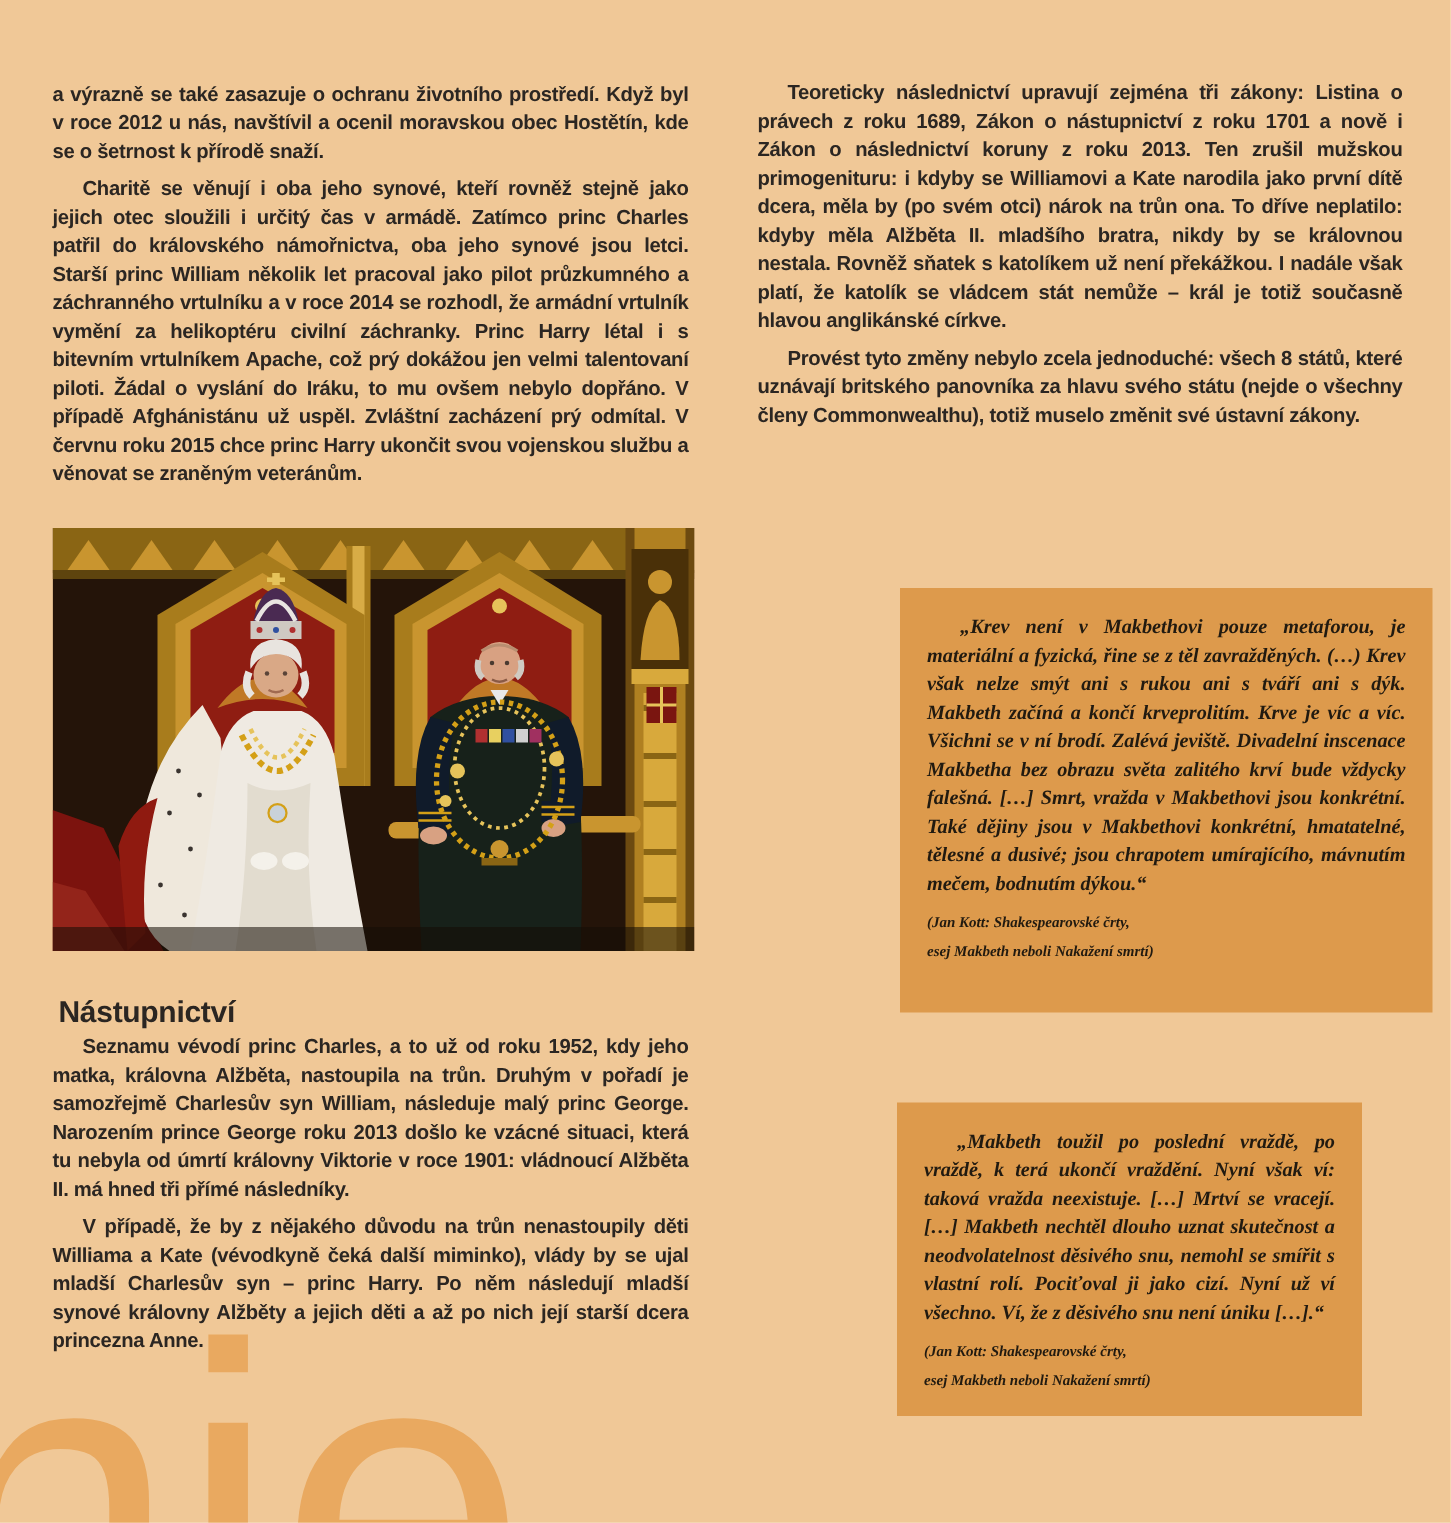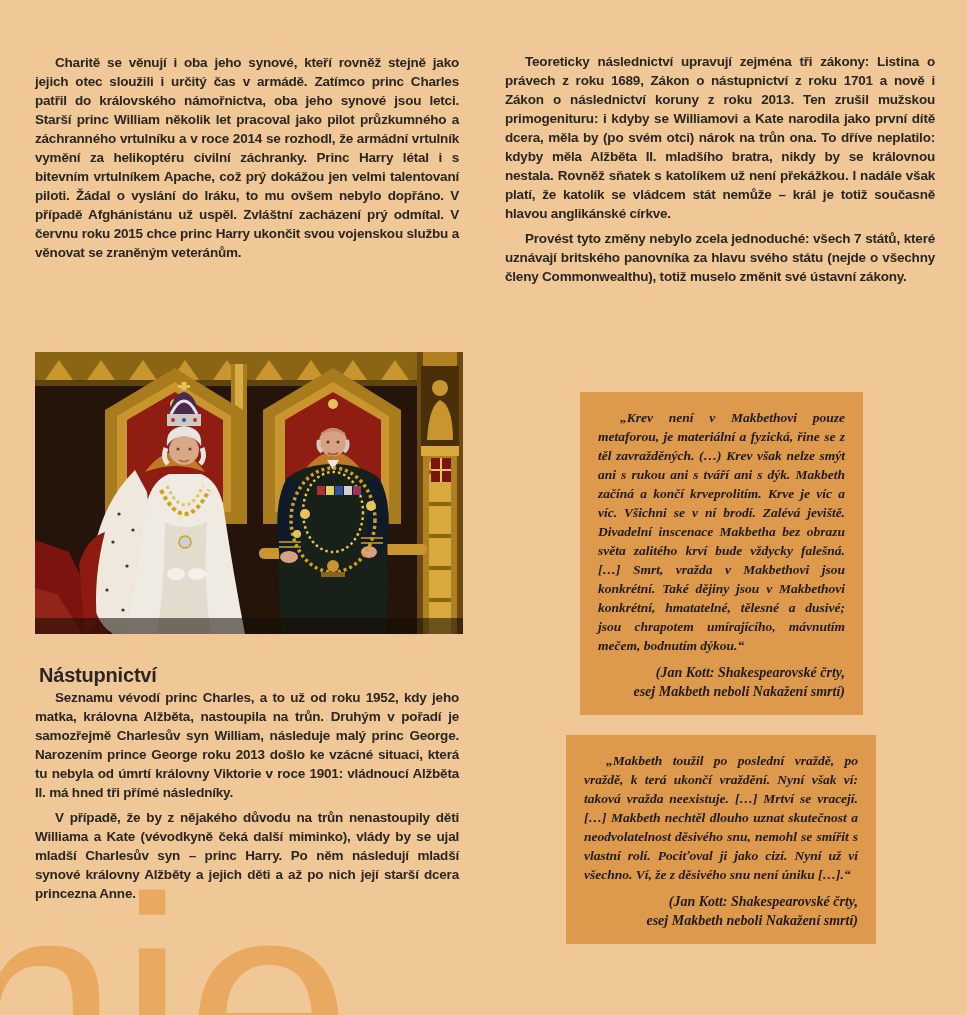--- a/index.html
+++ b/index.html
@@ -56,51 +56,52 @@
     position:absolute;
     z-index:1;
     background:#dd9a4c;
     box-sizing:border-box;
     padding:16px 18px 14px 18px;
     color:#211a10;
     font-family:"Liberation Serif",serif;
     font-style:italic;
     font-weight:700;
   }
-  .quote-box-1{left:580px;top:392px;width:283px;min-height:283px;}
-  .quote-box-2{left:566px;top:735px;width:310px;min-height:198px;}
+  .quote-box-1{left:600px;top:392px;width:355px;min-height:283px;}
+  .quote-box-2{left:598px;top:735px;width:310px;min-height:198px;}
   .quote-text{
     margin:0;
     font-size:13.5px;
     line-height:19px;
     text-align:justify;
     text-indent:22px;
   }
   .quote-attribution{
     margin:8px 0 0 0;
-    font-size:14px;
+    font-size:10px;
     line-height:19px;
-    text-align:right;
+    text-align:left;
   }
   .quote-attribution span{display:block;}
 </style>
 </head>
 <body>
 
 <div class="page">
 
   <div class="watermark">nie</div>
 
   <div class="body-text col-left-top">
+    <p>a výrazně se také zasazuje o ochranu životního prostředí. Když byl v roce 2012 u nás, navštívil a ocenil moravskou obec Hostětín, kde se o šetrnost k přírodě snaží.</p>
     <p class="indent">Charitě se věnují i oba jeho synové, kteří rovněž stejně jako jejich otec sloužili i určitý čas v armádě. Zatímco princ Charles patřil do královského námořnictva, oba jeho synové jsou letci. Starší princ William několik let pracoval jako pilot průzkumného a záchranného vrtulníku a v roce 2014 se rozhodl, že armádní vrtulník vymění za helikoptéru civilní záchranky. Princ Harry létal i s bitevním vrtulníkem Apache, což prý dokážou jen velmi talentovaní piloti. Žádal o vyslání do Iráku, to mu ovšem nebylo dopřáno. V případě Afghánistánu už uspěl. Zvláštní zacházení prý odmítal. V červnu roku 2015 chce princ Harry ukončit svou vojenskou službu a věnovat se zraněným veteránům.</p>
   </div>
 
   <div class="body-text col-right-top">
     <p class="indent">Teoreticky následnictví upravují zejména tři zákony: Listina o právech z roku 1689, Zákon o nástupnictví z roku 1701 a nově i Zákon o následnictví koruny z roku 2013. Ten zrušil mužskou primogenituru: i kdyby se Williamovi a Kate narodila jako první dítě dcera, měla by (po svém otci) nárok na trůn ona. To dříve neplatilo: kdyby měla Alžběta II. mladšího bratra, nikdy by se královnou nestala. Rovněž sňatek s katolíkem už není překážkou. I nadále však platí, že katolík se vládcem stát nemůže – král je totiž současně hlavou anglikánské církve.</p>
-    <p class="indent">Provést tyto změny nebylo zcela jednoduché: všech 7 států, které uznávají britského panovníka za hlavu svého státu (nejde o všechny členy Commonwealthu), totiž muselo změnit své ústavní zákony.</p>
+    <p class="indent">Provést tyto změny nebylo zcela jednoduché: všech 8 států, které uznávají britského panovníka za hlavu svého státu (nejde o všechny členy Commonwealthu), totiž muselo změnit své ústavní zákony.</p>
   </div>
 
   <figure class="photo" aria-label="Královna Alžběta II. s korunou v bílých šatech a princ Philip v uniformě sedí na zlatých trůnech">
     <svg width="428" height="282" viewBox="0 0 428 282" xmlns="http://www.w3.org/2000/svg">
 
       <rect x="0" y="0" width="428" height="282" fill="#241409"></rect>
 
       <rect x="0" y="0" width="428" height="30" fill="#8a6514"></rect>
       <rect x="0" y="28" width="428" height="6" fill="#5e440e"></rect>
       <g fill="#c9952f">

